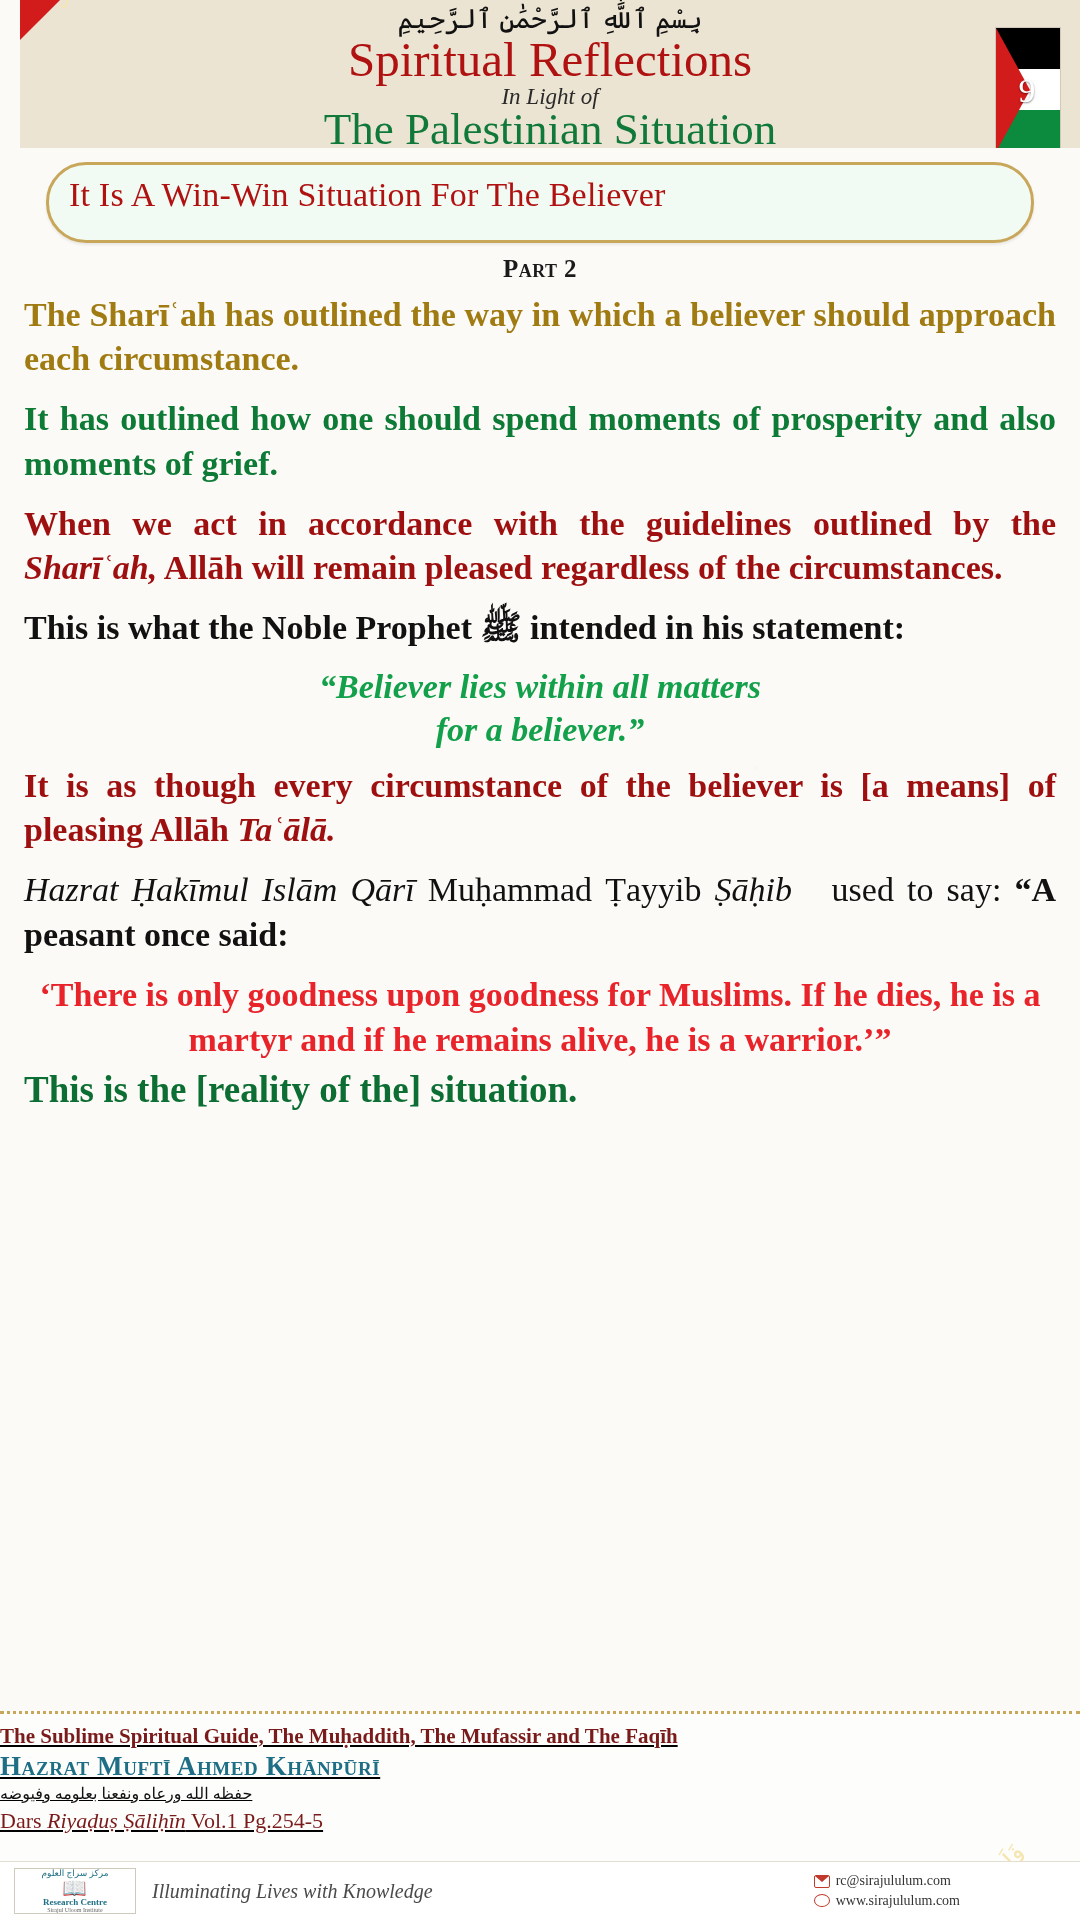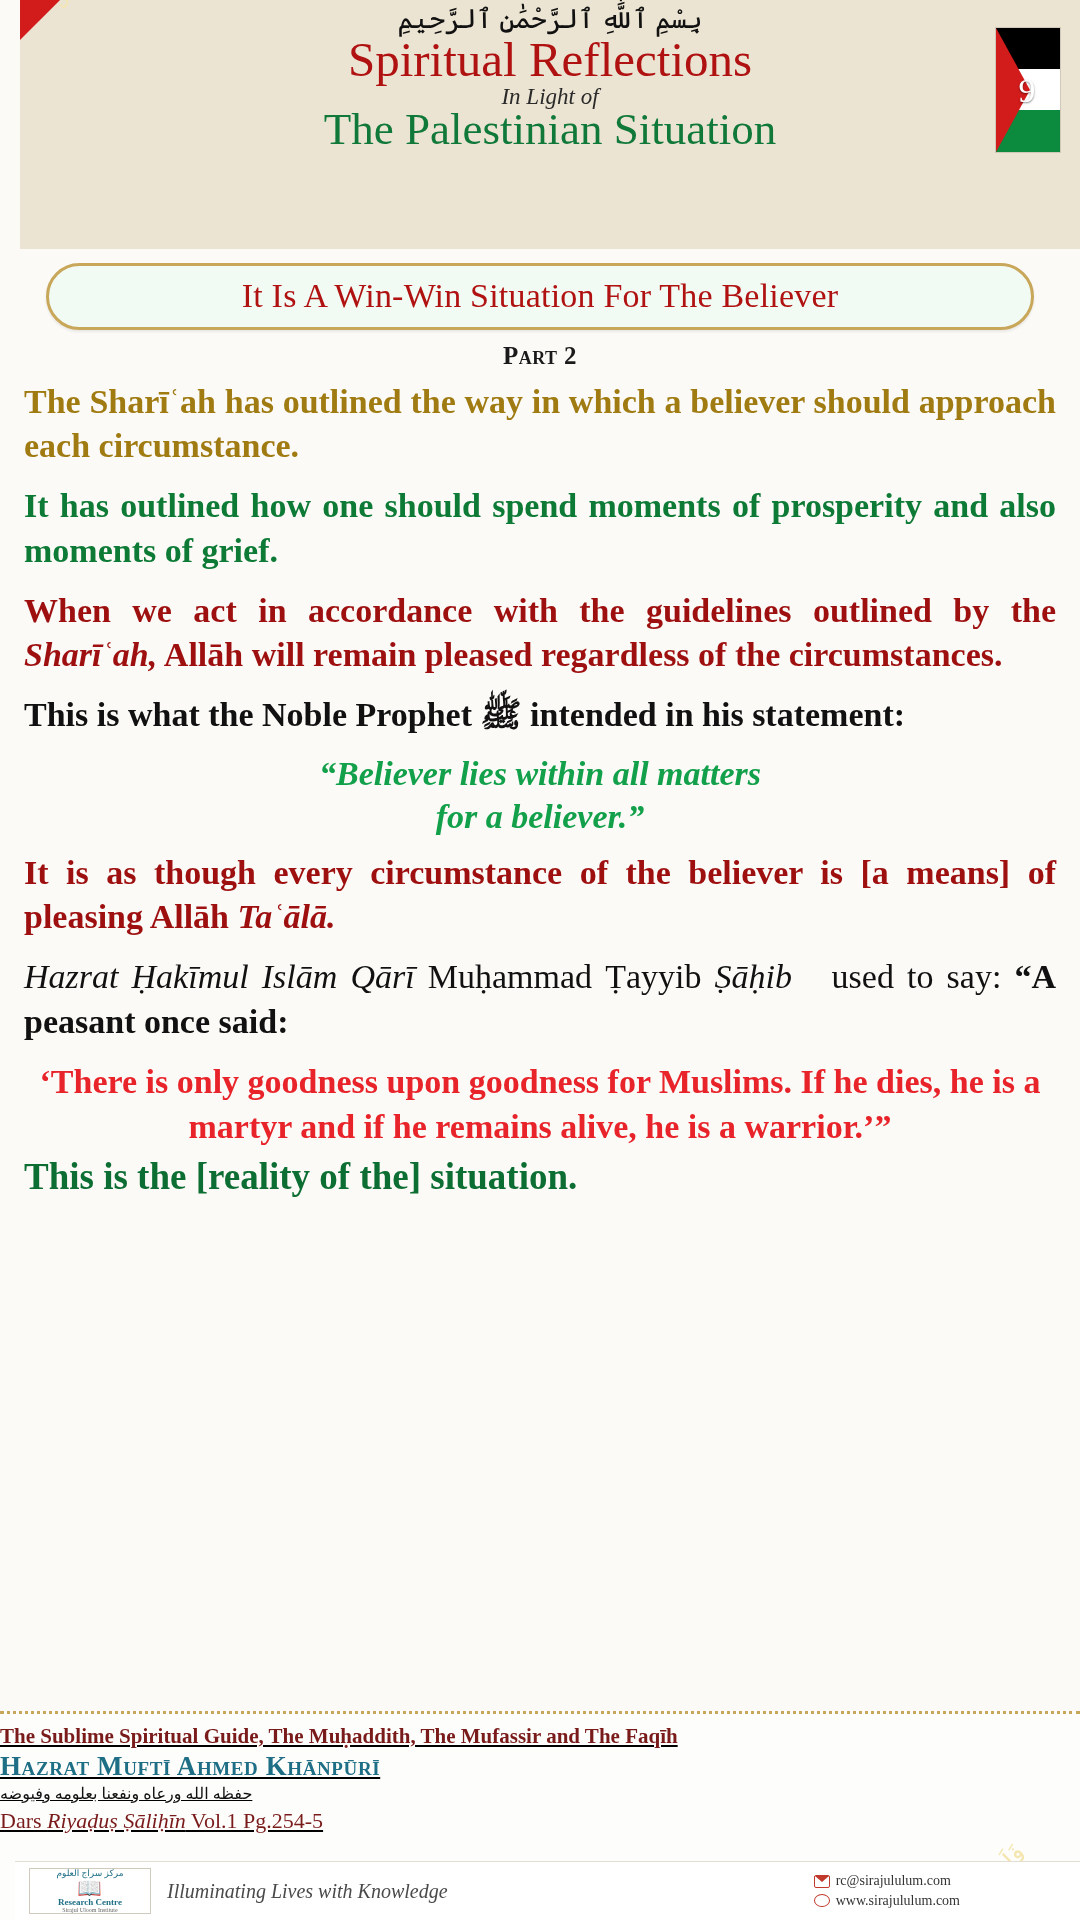--- a/index.html
+++ b/index.html
@@ -21,21 +21,21 @@
     background:
       radial-gradient(circle at 20% 10%, rgba(0,0,0,0.015) 0 2px, transparent 3px),
       radial-gradient(circle at 70% 40%, rgba(0,0,0,0.012) 0 2px, transparent 3px),
       #fbfaf7;
     overflow: hidden;
   }
 
   
   .header {
     position: relative;
-    height: 249px;
+    height: 148px;
     background: #ece4d2;
     overflow: hidden;
     margin-left: 20px;
   }
   .header-inner {
     position: absolute;
     left: 0; right: 0; top: 0; bottom: 0;
     text-align: center;
   }
   .bismillah {
@@ -132,22 +132,21 @@
 
   
   .pill-wrap {
     margin: 14px 46px 0 46px;
     position: relative;
   }
   .pill {
     border: 3px solid #c9a75a;
     border-radius: 40px;
     background: #f2fbf3;
-    text-align: center;
-    padding: 11px 20px 12px 20px;
+    padding: 11px 20px 26px 20px;
     box-shadow: 0 2px 3px rgba(0,0,0,.08);
   }
   .pill-text {
     font-size: 34px;
     color: #b01212;
     font-family: "Liberation Serif", serif;
     letter-spacing: .2px;
   }
   .part-label {
     text-align: center;
@@ -276,21 +275,21 @@
     transform: rotate(-45deg);
     transform-origin: right bottom;
     color: #f5e6b0;
     font-size: 25px;
     text-align: center;
     white-space: nowrap;
   }
 
   .footer-bar {
     position: absolute;
-    left: 15px; right: 0; bottom: 0;
+    left: 0; right: 0; bottom: 0;
     height: 58px;
     background: #ffffff;
     border-top: 1px solid #e2ded2;
     display: flex;
     align-items: center;
     z-index: 4;
   }
   .logo-box {
     width: 120px;
     height: 44px;

